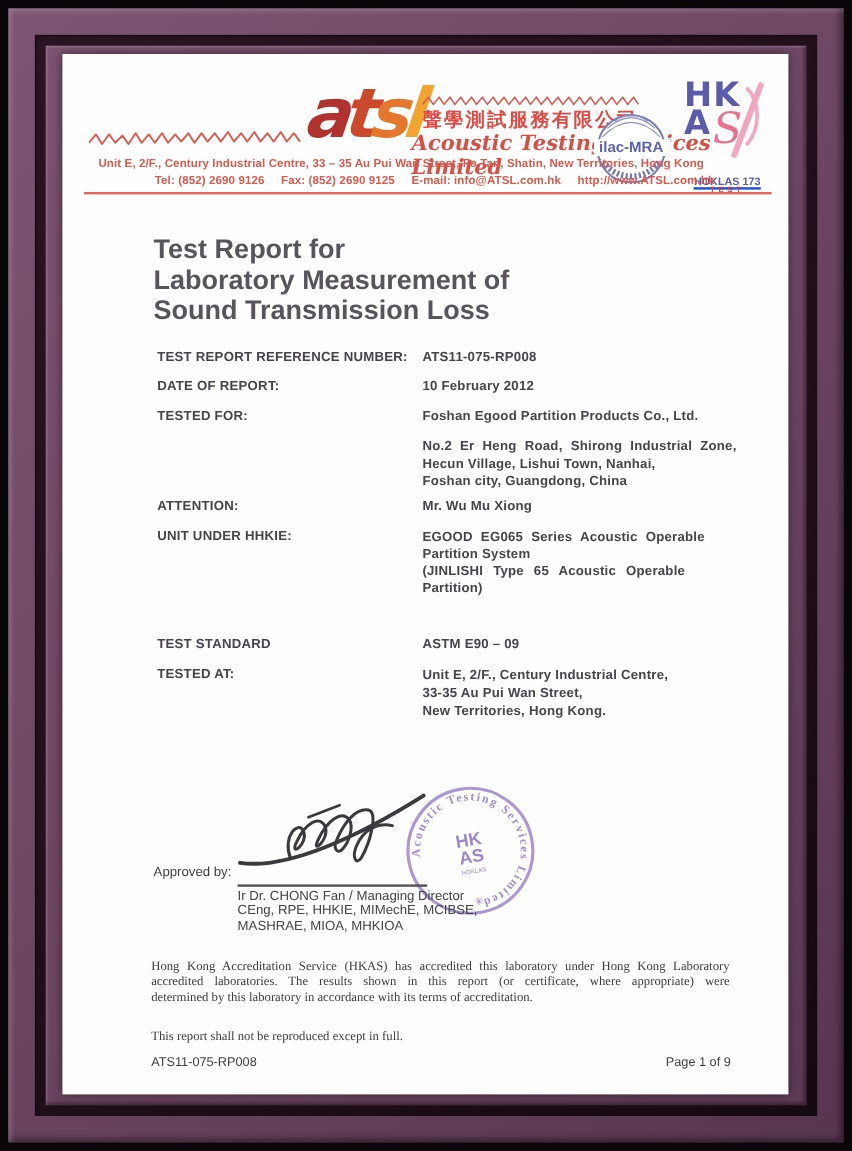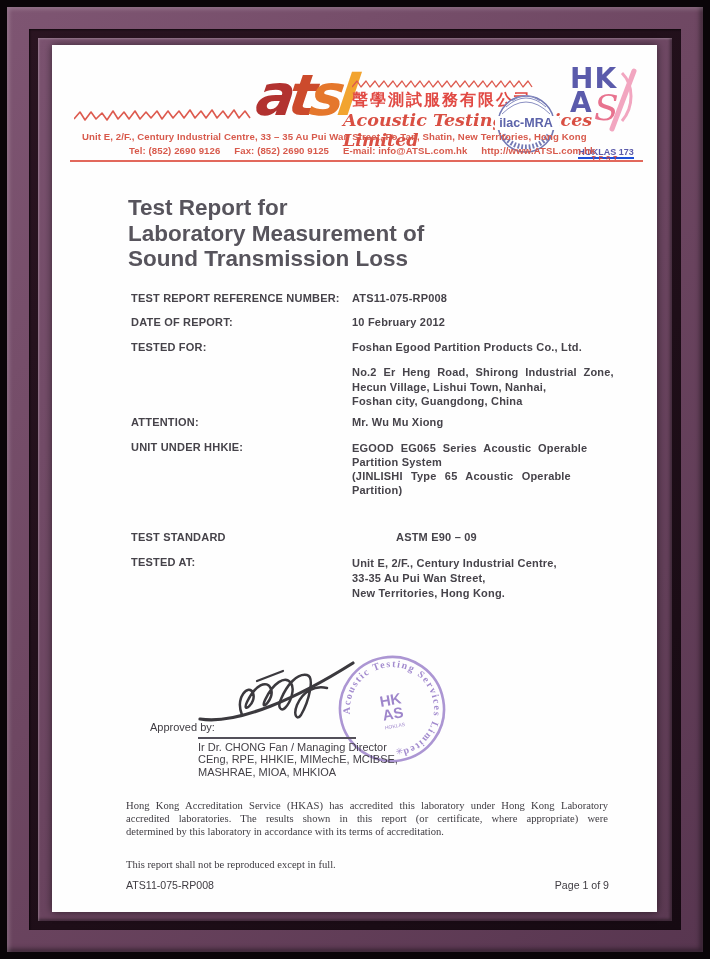--- a/index.html
+++ b/index.html
@@ -30,21 +30,21 @@
 
   
   .title { left:76px; top:150px; font-size:22.5px; line-height:25.5px; font-weight:bold; color:#57545c; }
   .lbl { left:79px; font-size:11px; font-weight:bold; color:#46434a; letter-spacing:.2px; }
   .val { left:300px; font-size:11px; font-weight:bold; color:#46434a; letter-spacing:.2px; }
   .ml { line-height:14.5px; }
   .just1 { word-spacing:3.5px; }
   .just2 { word-spacing:5px; }
 
   
-  .approved { left:76px; top:676px; font-size:11px; color:#3f3c42;margin-left:22px; }
+  .approved { left:76px; top:676px; font-size:11px; color:#3f3c42; }
   .sigline { left:146px; top:692px; width:158px; height:1.5px; background:#53505a; }
   .nameblk { left:146px; top:696px; font-size:11px; line-height:12.3px; color:#444147; }
 
   
   .foot { left:74px; width:482px; font-size:10.6px; line-height:13.2px; color:#3e3b41;font-family:Liberation Serif, serif; }
   .jline { text-align:justify; text-align-last:justify; }
   .bottomrow { left:74px; top:834px; width:483px; display:flex; justify-content:space-between;
                font-size:10.6px; color:#3e3b41; }
 
   
@@ -134,21 +134,21 @@
 
   <div class="abs lbl" style="top:396px;">UNIT UNDER HHKIE:</div>
   <div class="abs val" style="top:396px; line-height:14px;">
     <div class="just1">EGOOD EG065 Series Acoustic Operable</div>
     <div>Partition System</div>
     <div class="just2">(JINLISHI Type 65 Acoustic Operable</div>
     <div>Partition)</div>
   </div>
 
   <div class="abs lbl" style="top:486px;">TEST STANDARD</div>
-  <div class="abs val" style="top:486px;margin-left:44px;">ASTM E90 – 09</div>
+  <div class="abs val" style="top:486px;">ASTM E90 – 09</div>
 
   <div class="abs lbl" style="top:511px;">TESTED AT:</div>
   <div class="abs val" style="top:511px; line-height:15px;">
     <div>Unit E, 2/F., Century Industrial Centre,</div>
     <div>33-35 Au Pui Wan Street,</div>
     <div>New Territories, Hong Kong.</div>
   </div>
 
   <svg class="abs" style="left:145px; top:610px;" width="162" height="84">
     <g fill="none" stroke="#3b393e" stroke-linecap="round">

